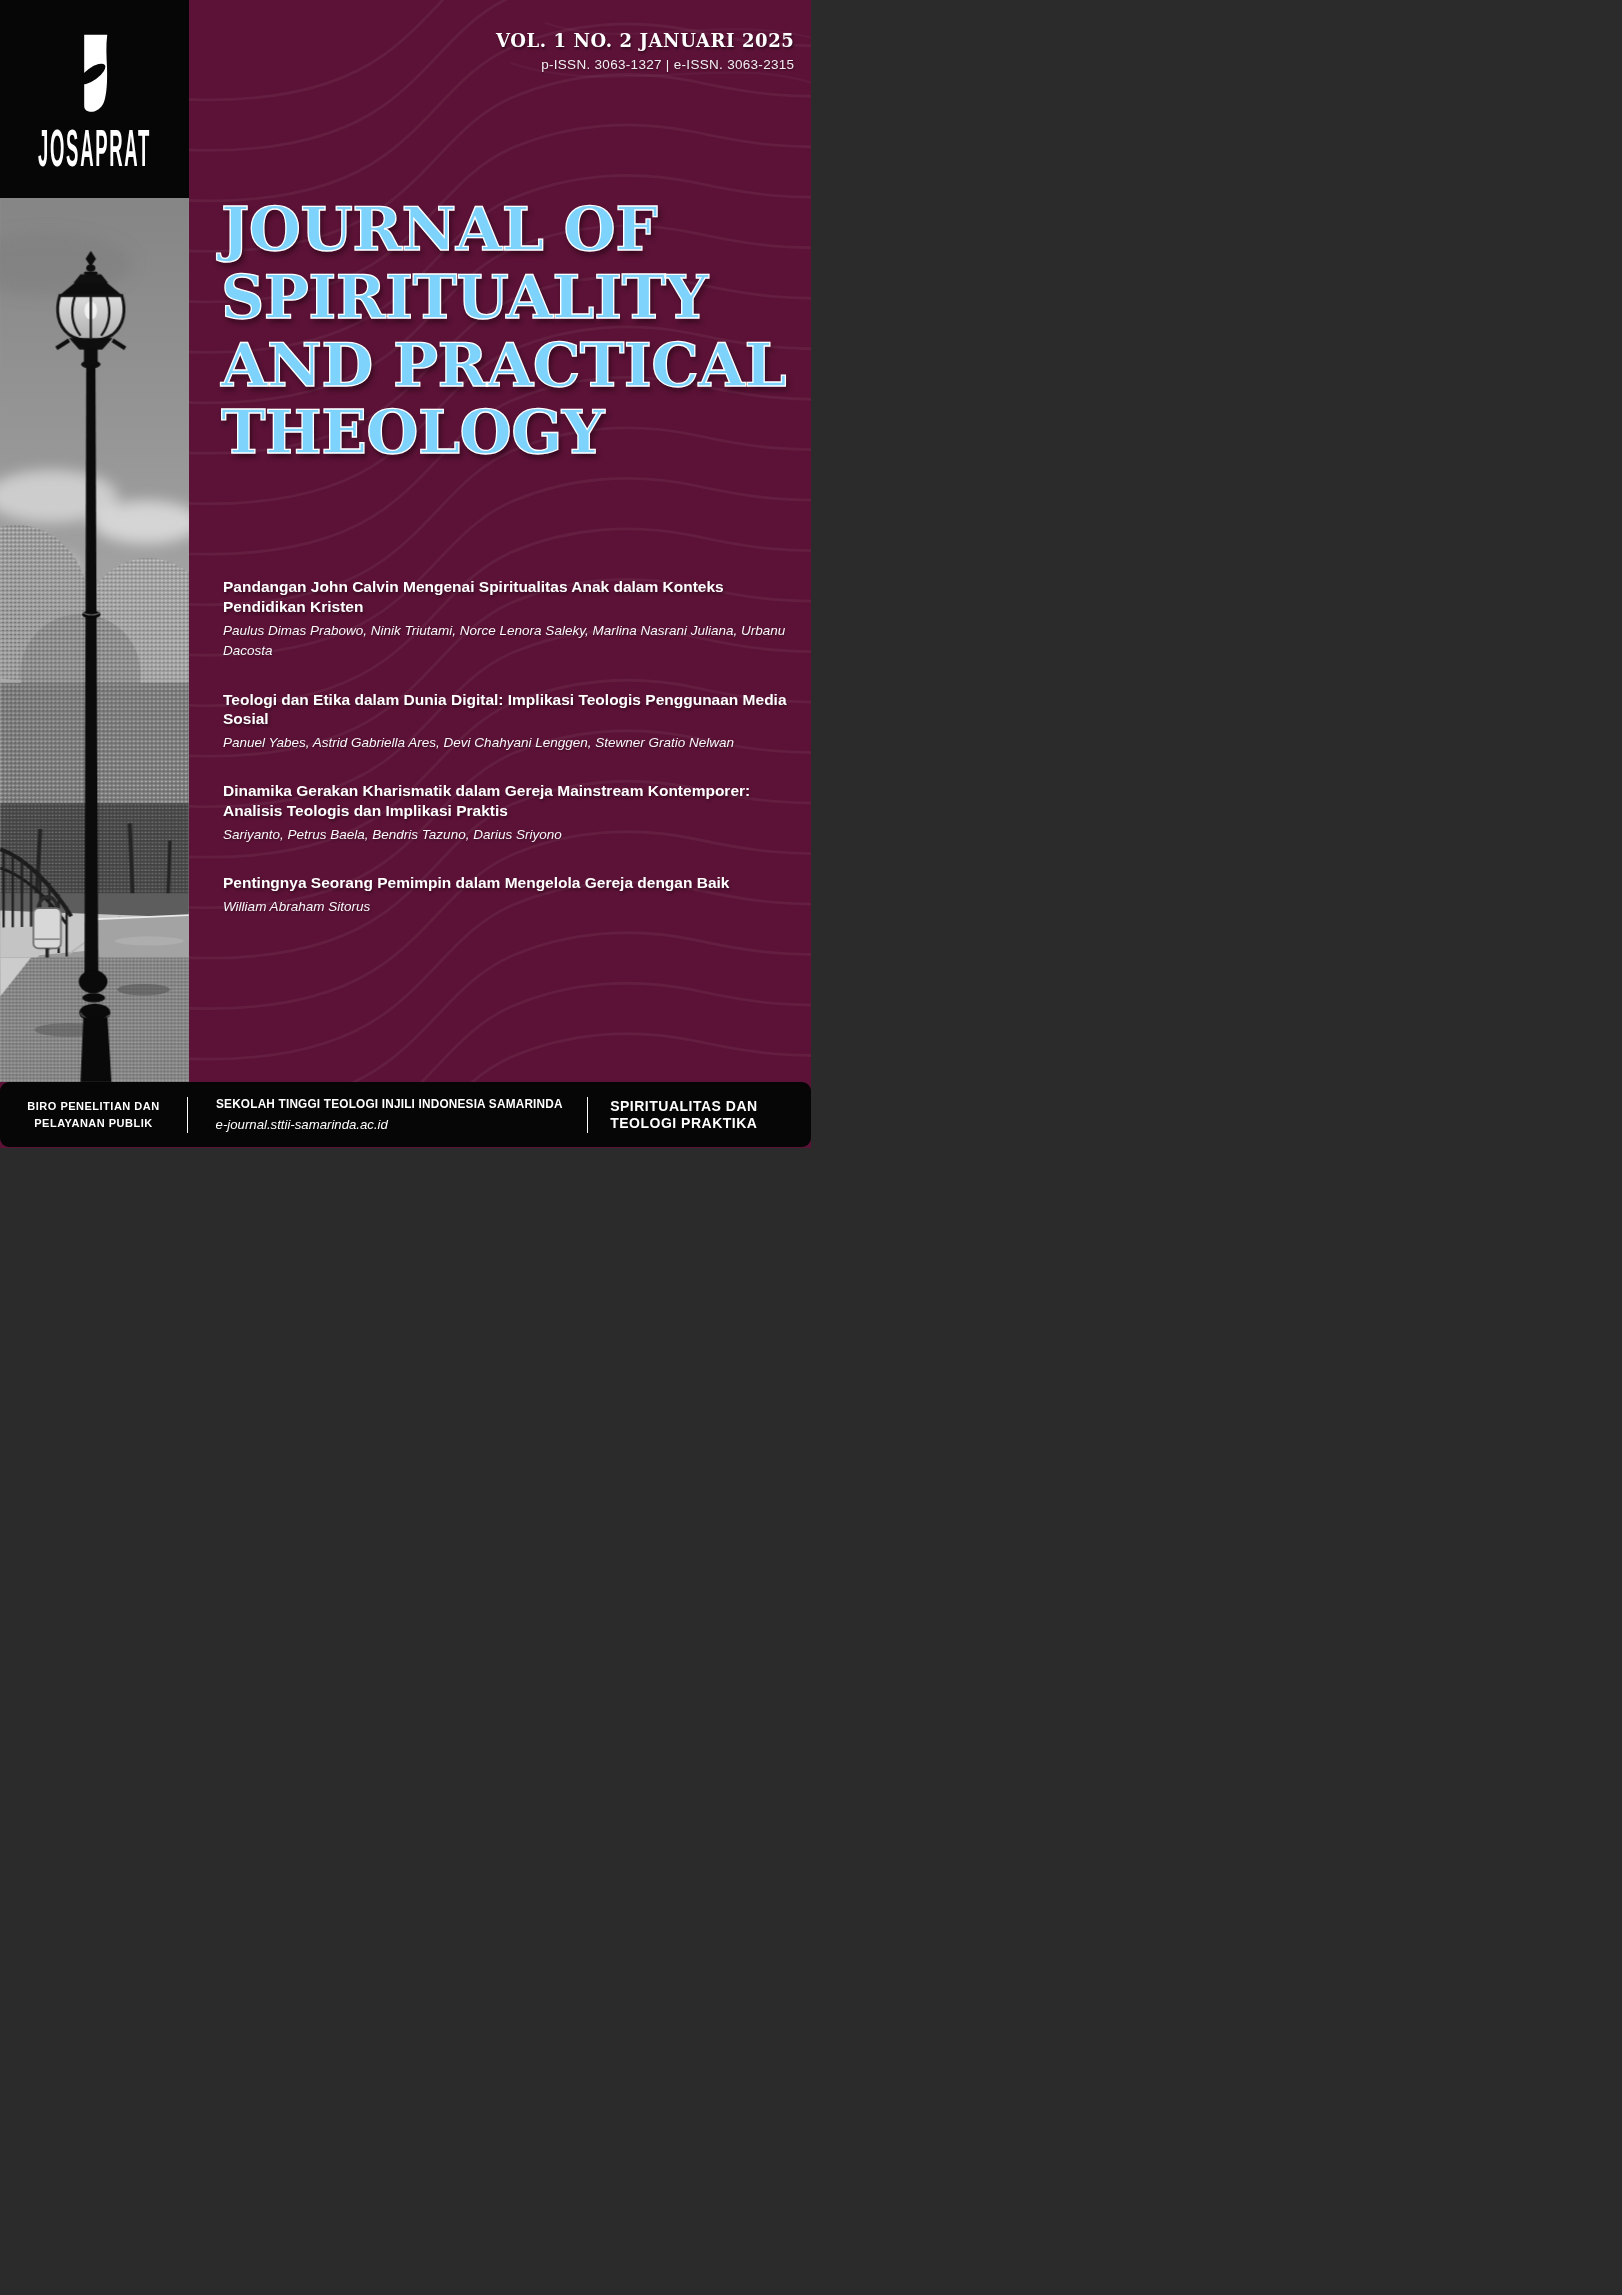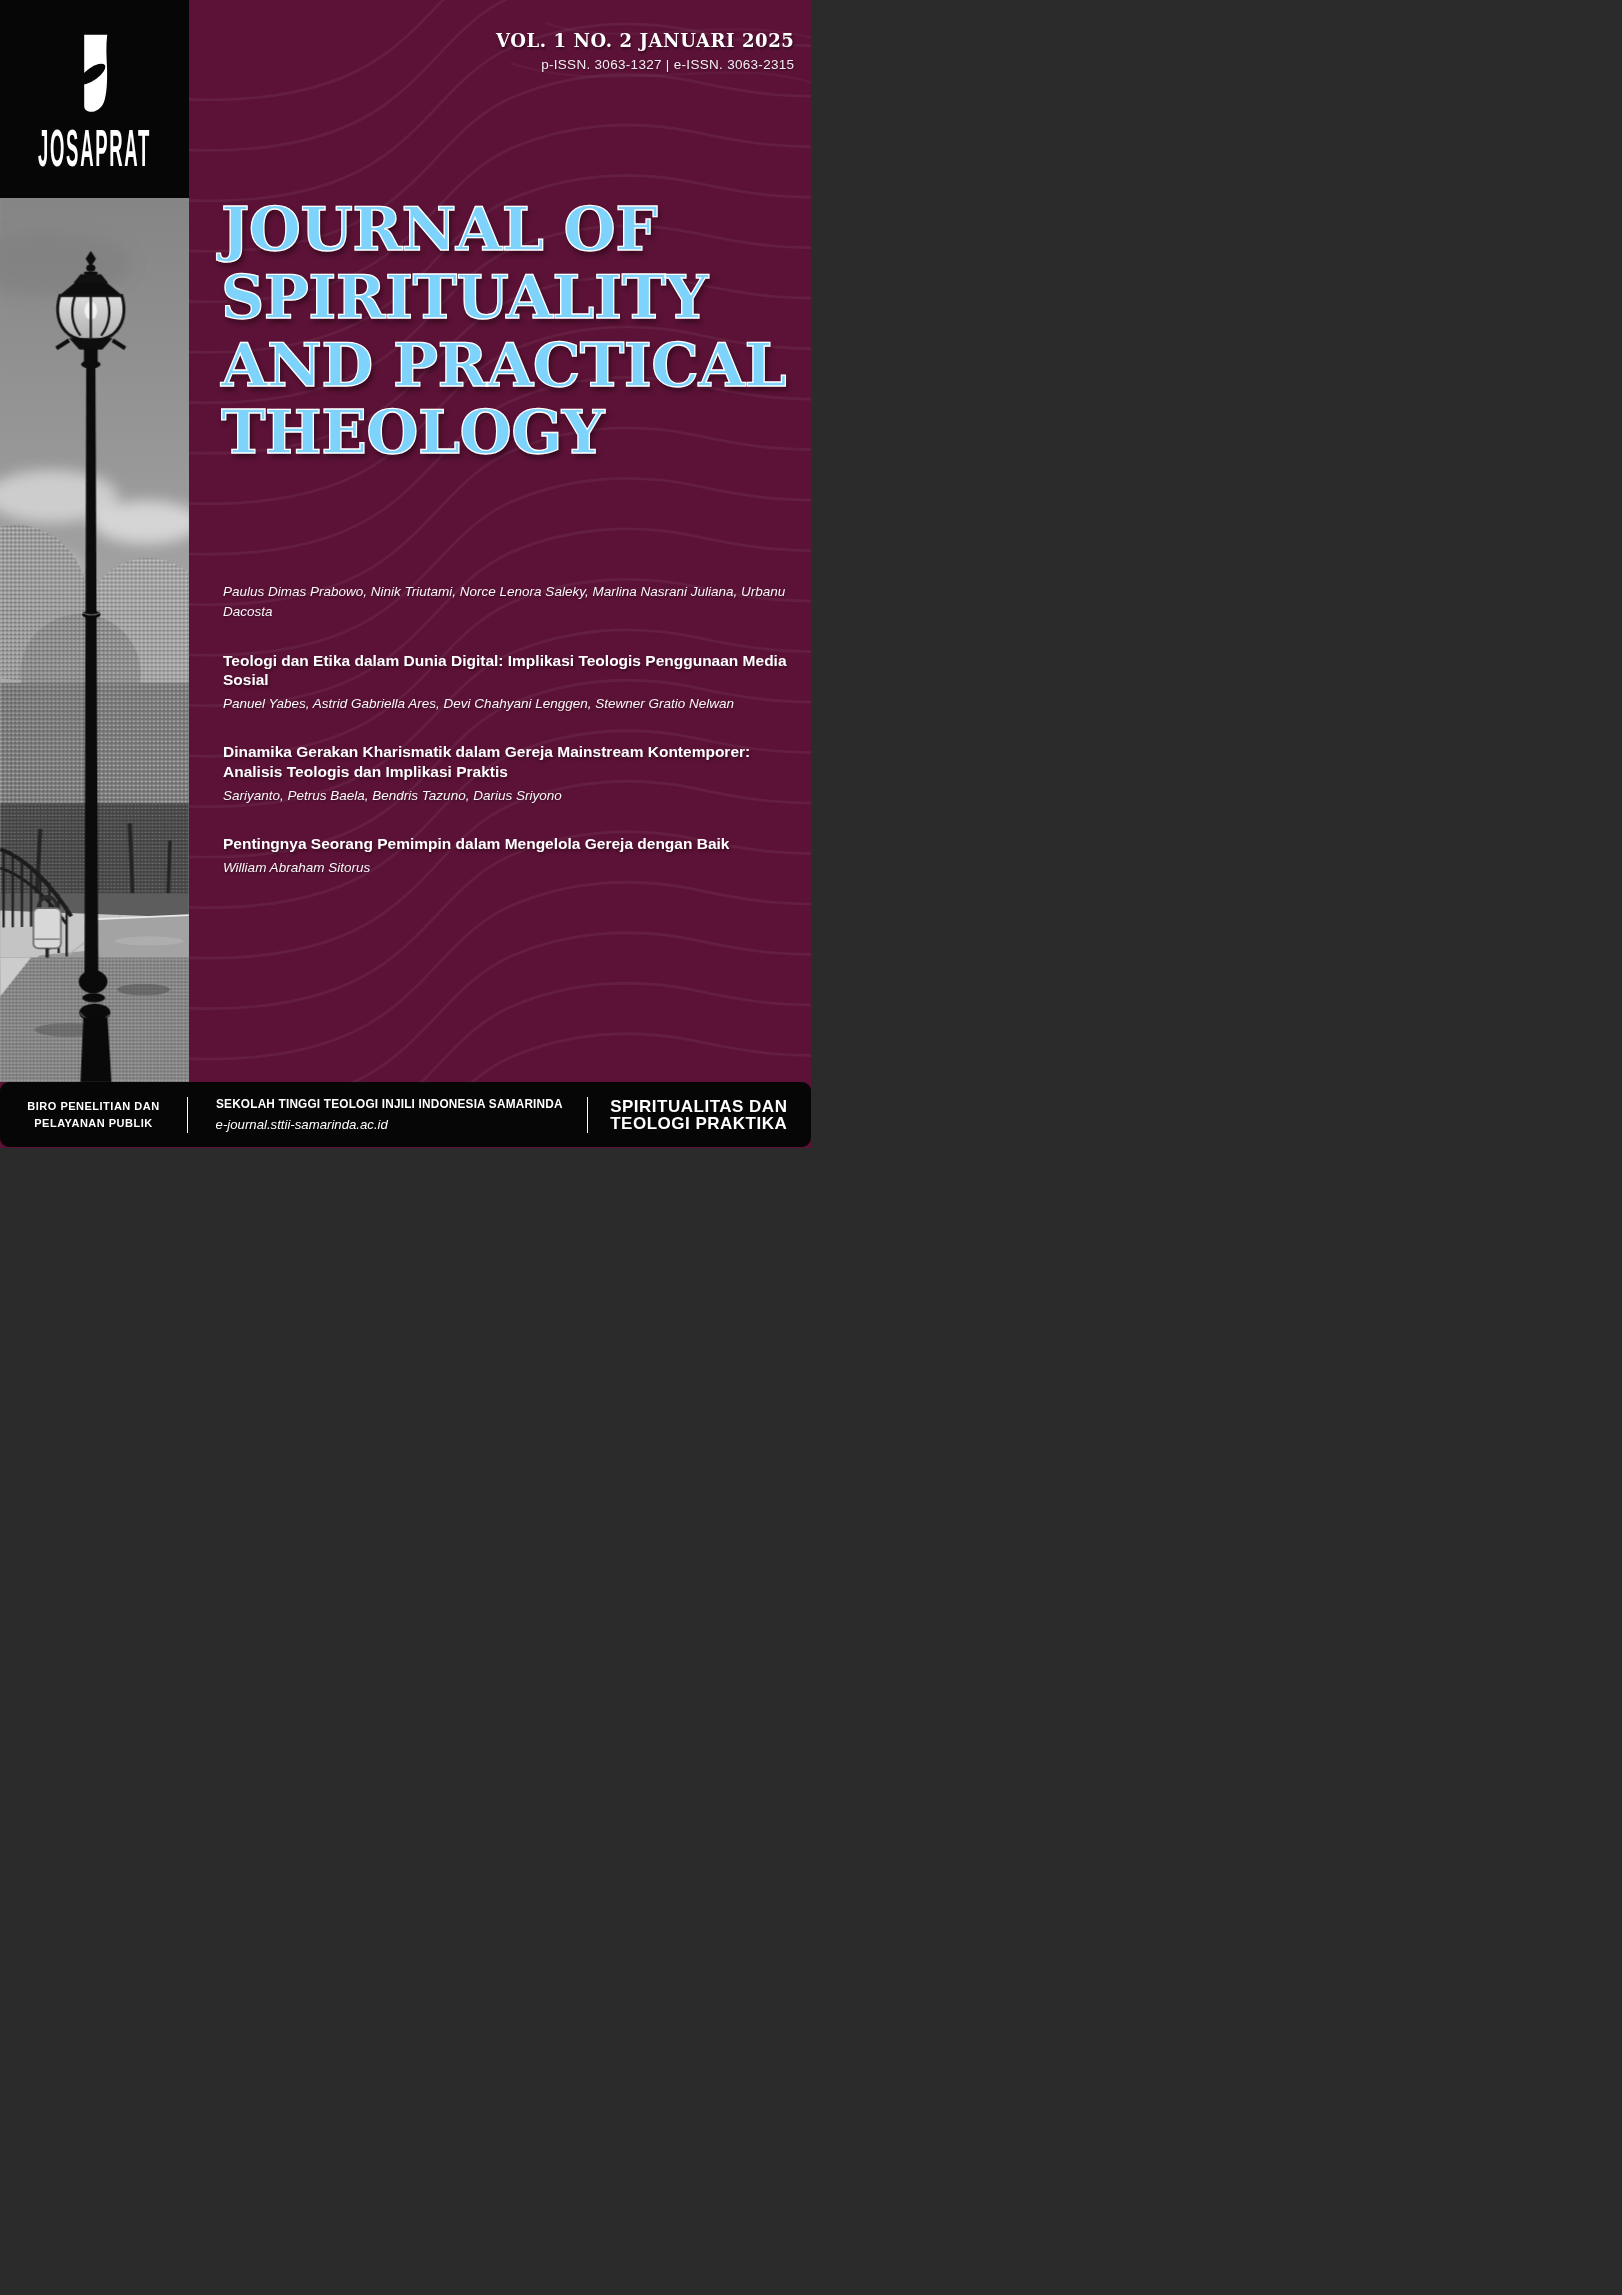--- a/index.html
+++ b/index.html
@@ -36,21 +36,21 @@
                    color:#fbf7fa;text-shadow:0.6px 1.1px 2.3px rgba(0,0,0,.4);}
   
   #footer{position:absolute;left:0;top:1082px;width:811px;height:65px;background:#060606;
           display:flex;flex-direction:row;align-items:center;border-radius:9px;}
   .f-divider{width:1.1px;height:36px;background:#fff;flex:0 0 auto;}
   #f-left{flex:0 0 187px;text-align:center;font-weight:bold;font-size:11px;line-height:17px;letter-spacing:0.5px;}
   #f-center{flex:0 0 399px;padding-left:27.5px;box-sizing:border-box;}
   #f-center .inst{font-weight:bold;font-size:12.3px;letter-spacing:0.2px;line-height:16px;
                   transform:scaleX(.96);transform-origin:0 50%;}
   #f-center .site{font-style:italic;font-size:13.2px;line-height:17px;margin-top:3.4px;}
-  #f-right{flex:1 1 auto;padding-left:22px;font-weight:bold;font-size:17px;line-height:17px;letter-spacing:0.5px;}
+  #f-right{flex:1 1 auto;padding-left:22px;font-weight:bold;font-size:14px;line-height:17px;letter-spacing:0.5px;}
 </style>
 </head>
 <body>
 
 <div id="page">
 
   <svg id="waves" viewBox="0 0 1085 1886" aria-hidden="true">
     <defs>
       <path id="wv" fill="none" stroke="rgba(255,255,255,0.05)" stroke-width="5" stroke-linecap="round" d="M-60,170 C120,185 250,160 340,95 C430,30 470,-55 565,-95 C660,-135 770,-145 880,-122 C980,-100 1050,-92 1150,-98"></path>
     </defs>
@@ -202,20 +202,21 @@
 
   <div id="journal-title">
     <div>JOURNAL OF</div>
     <div>SPIRITUALITY</div>
     <div>AND PRACTICAL</div>
     <div>THEOLOGY</div>
   </div>
 
   <div id="articles">
     <div class="article">
+      <p class="article-title">Pandangan John Calvin Mengenai Spiritualitas Anak dalam Konteks Pendidikan Kristen</p>
       <p class="article-authors">Paulus Dimas Prabowo, Ninik Triutami, Norce Lenora Saleky, Marlina Nasrani Juliana, Urbanu Dacosta</p>
     </div>
     <div class="article">
       <p class="article-title">Teologi dan Etika dalam Dunia Digital: Implikasi Teologis Penggunaan Media Sosial</p>
       <p class="article-authors">Panuel Yabes, Astrid Gabriella Ares, Devi Chahyani Lenggen, Stewner Gratio Nelwan</p>
     </div>
     <div class="article">
       <p class="article-title">Dinamika Gerakan Kharismatik dalam Gereja Mainstream Kontemporer: Analisis Teologis dan Implikasi Praktis</p>
       <p class="article-authors">Sariyanto, Petrus Baela, Bendris Tazuno, Darius Sriyono</p>
     </div>

